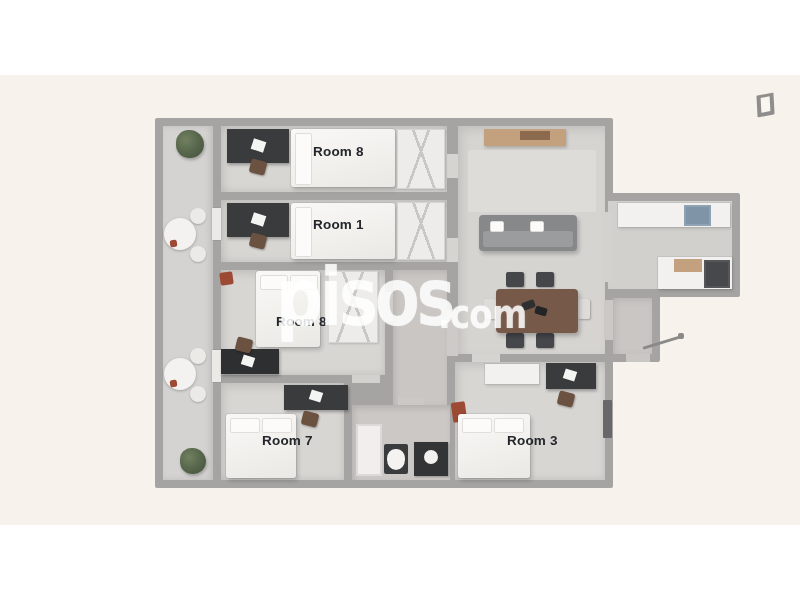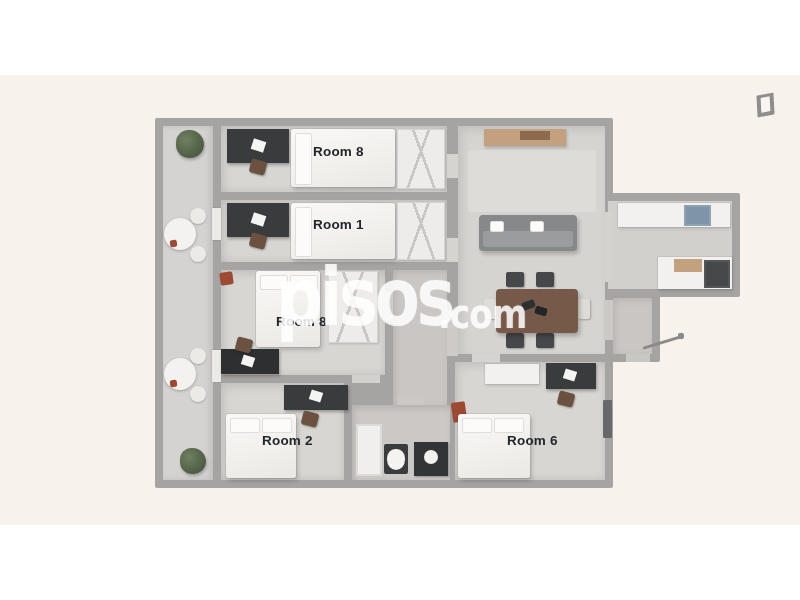--- a/index.html
+++ b/index.html
@@ -181,22 +181,22 @@
   <div class="a counter" style="left:658px;top:257px;width:74px;height:32px;"></div>
   <div class="a board" style="left:674px;top:259px;width:28px;height:13px;"></div>
   <div class="a appl-dark" style="left:704px;top:260px;width:26px;height:28px;"></div>
 
   <div class="a swing" style="left:642px;top:341px;width:40px;height:3px;transform:rotate(-17deg);"></div>
   <div class="a swing round" style="left:678px;top:333px;width:6px;height:6px;"></div>
 
   <div class="a room-label" style="left:313px;top:144px;">Room 8</div>
   <div class="a room-label" style="left:313px;top:217px;">Room 1</div>
   <div class="a room-label" style="left:276px;top:314px;">Room 8</div>
-  <div class="a room-label" style="left:262px;top:433px;">Room 2</div>
-  <div class="a room-label" style="left:507px;top:433px;">Room 6</div>
+  <div class="a room-label" style="left:262px;top:433px;">Room 7</div>
+  <div class="a room-label" style="left:507px;top:433px;">Room 3</div>
 
   <div class="a wm wm-main" style="left:276px;top:258px;">pisos</div>
   <div class="a wm wm-tld" style="left:438px;top:294px;">.com</div>
 
   <div class="a door-icon-outer" style="left:757px;top:94px;width:17px;height:22px;"></div>
   <div class="a door-icon-inner" style="left:761px;top:97px;width:9px;height:15px;"></div>
 
 </div>
 
 </body></html>

